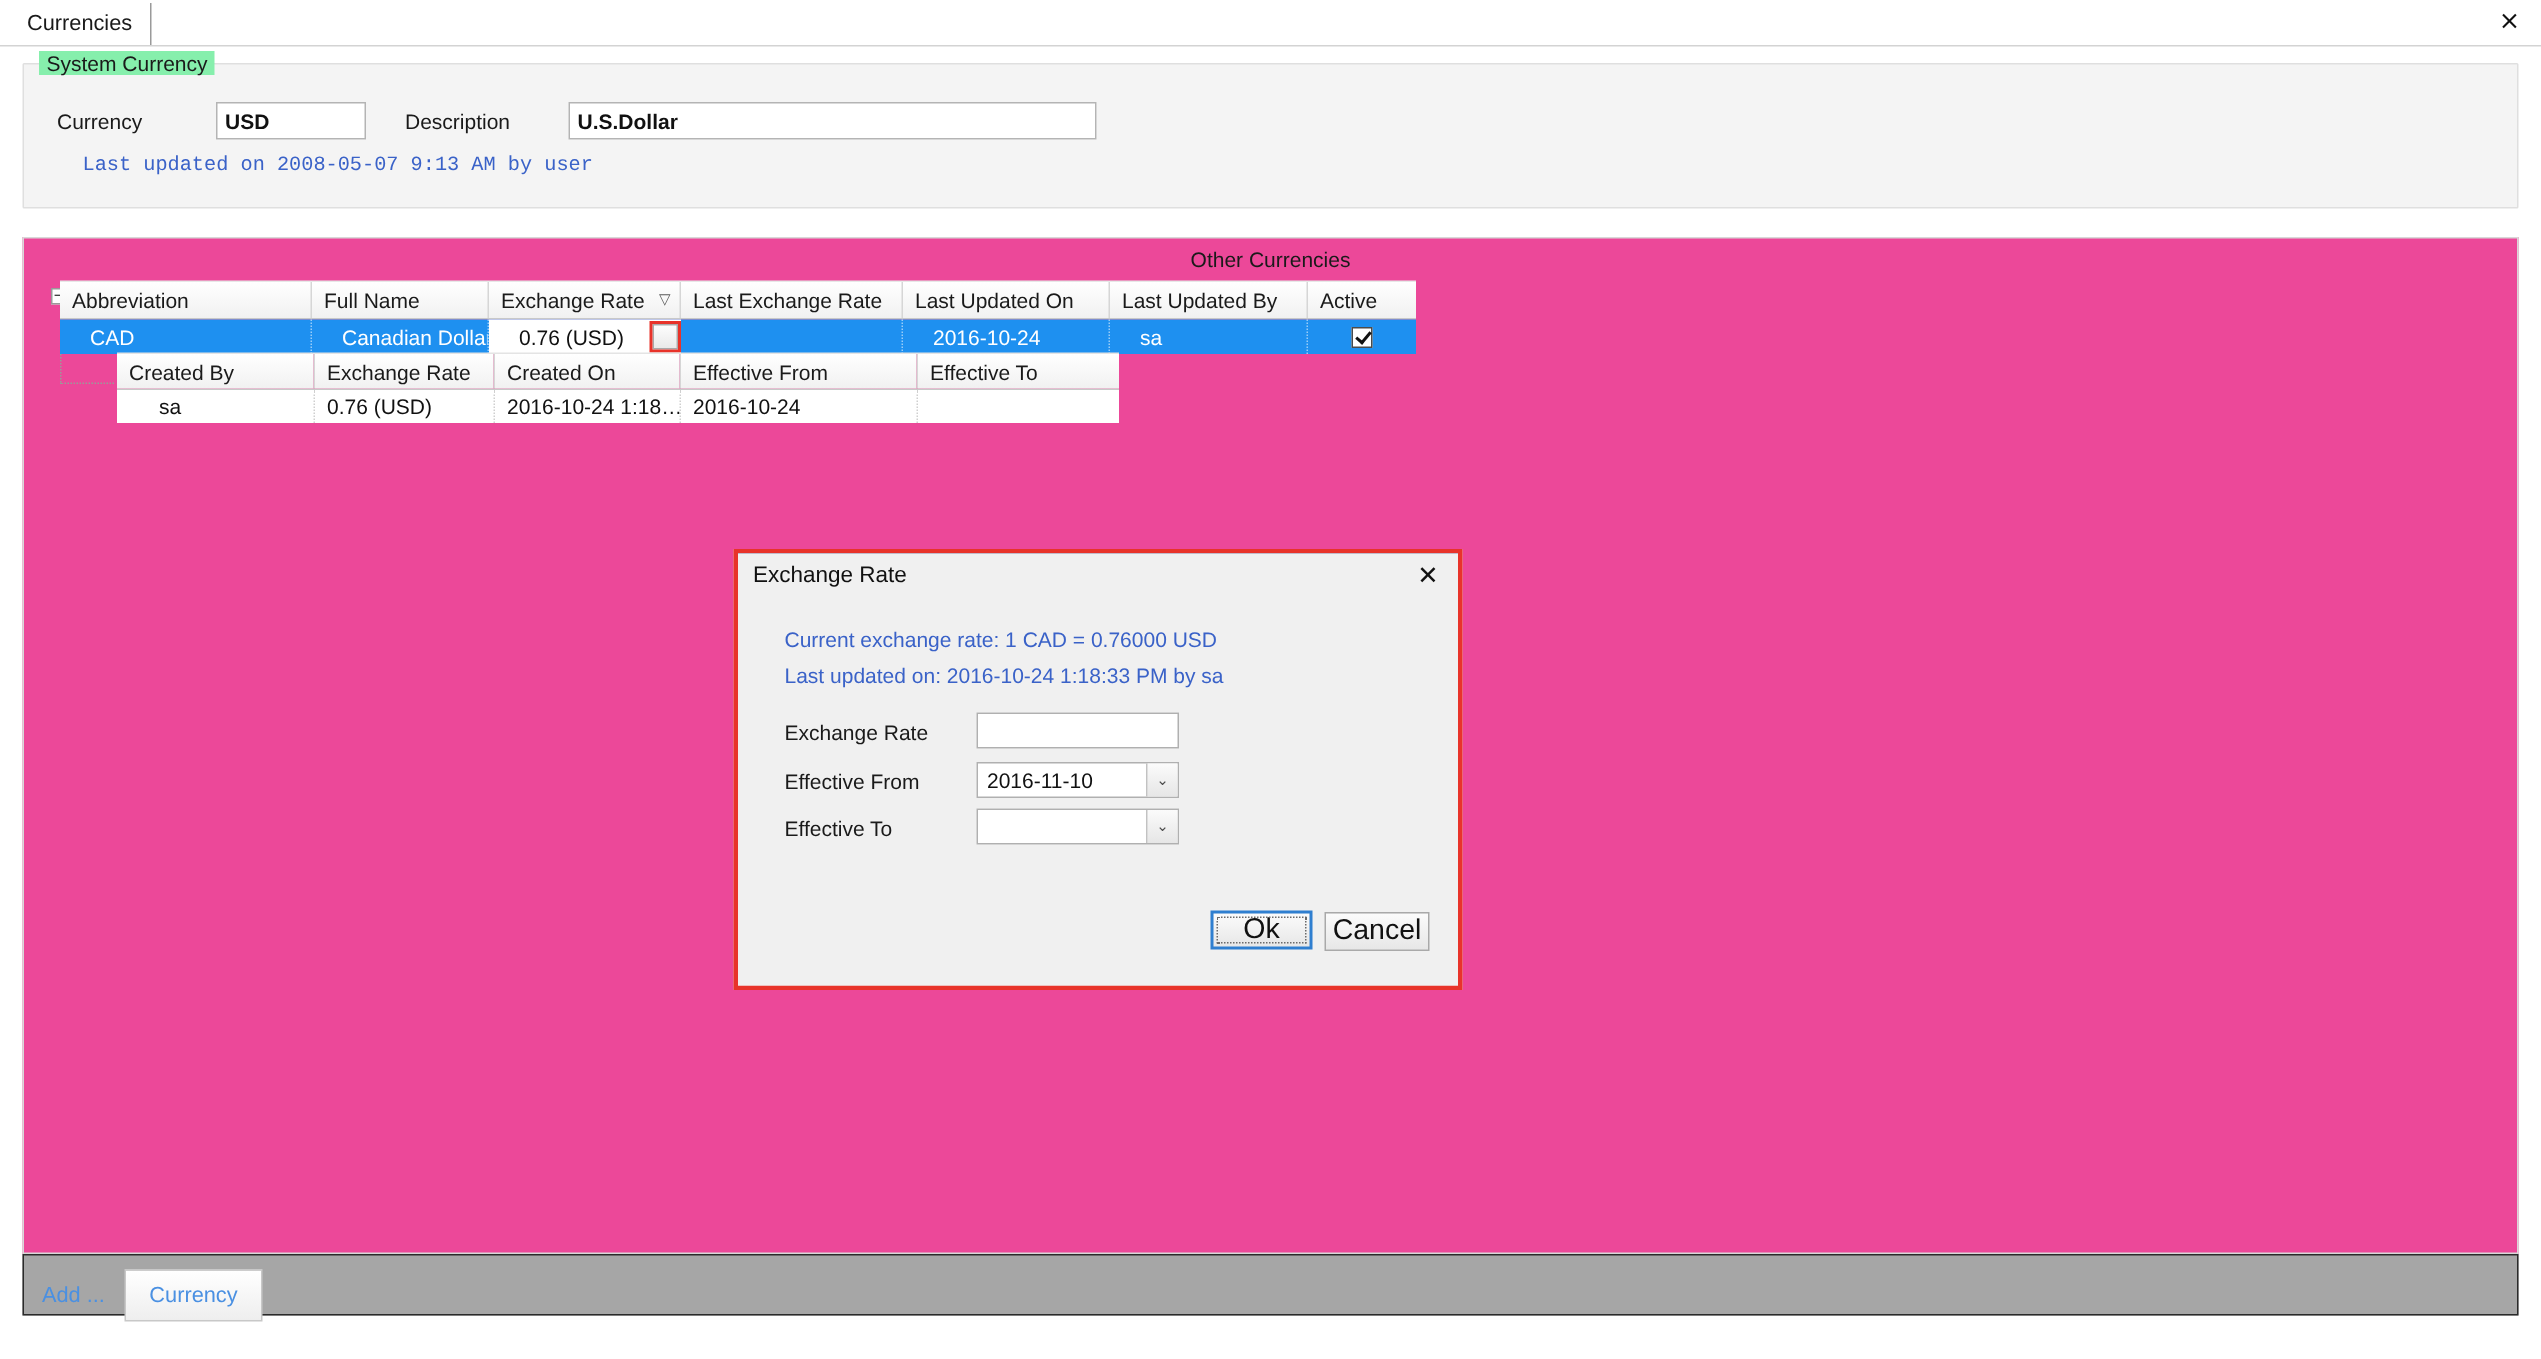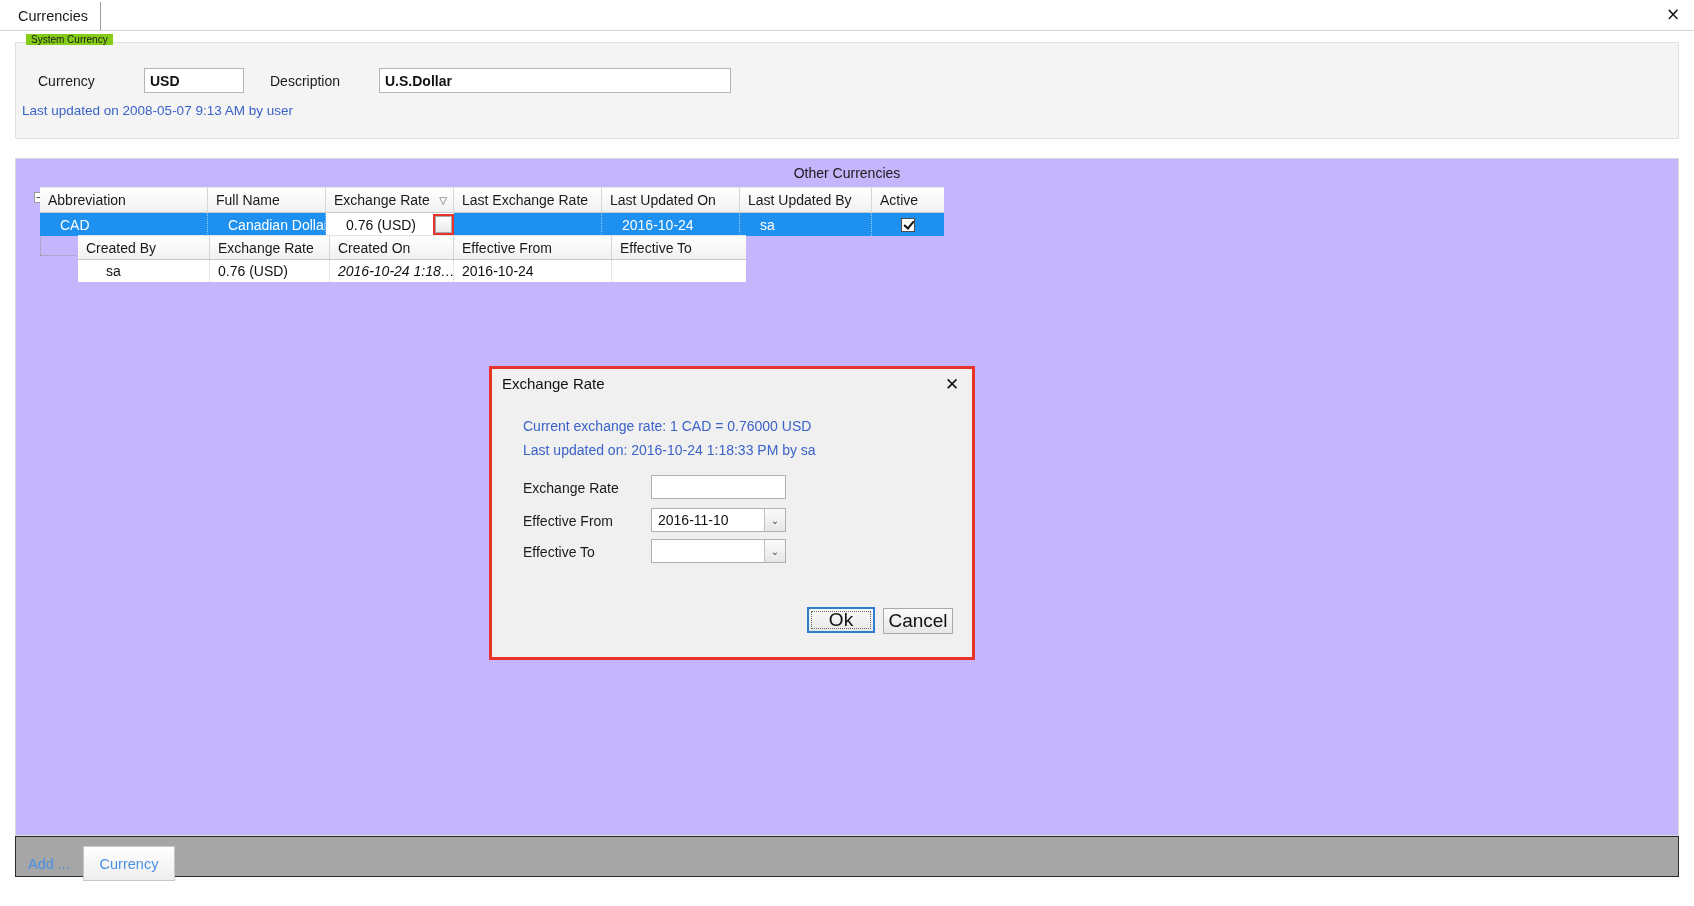--- a/index.html
+++ b/index.html
@@ -58,23 +58,23 @@
     position: absolute;
     left: 15px; top: 42px;
     width: 1664px; height: 97px;
     border: 1px solid #dfdfdf;
     background: #f4f4f4;
     border-radius: 1px;
   }
   .groupbox-title {
     position: absolute;
     left: 10px; top: -9px;
-    background: #84cc16;
+    background: #86efac;
     padding: 0 5px;
-    font-size: 10px;
+    font-size: 14px;
     color: #1a1a1a;
   }
   .lbl {
     position: absolute;
     font-size: 14px;
     color: #1a1a1a;
     white-space: nowrap;
   }
   .txtbox {
     position: absolute;
@@ -93,21 +93,21 @@
     color: #3a62c8;
     white-space: nowrap;
   }
 
   
   .panel {
     position: absolute;
     left: 15px; top: 158px;
     width: 1664px; height: 678px;
     border: 1px solid #d8d8d8;
-    background: #c4b5fd;
+    background: #ec4899;
   }
   .panel-caption {
     position: absolute;
     left: 0; top: 6px;
     width: 100%;
     text-align: center;
     font-size: 14px;
     color: #1a1a1a;
   }
 
@@ -424,21 +424,21 @@
 
   <div class="groupbox">
     <div class="groupbox-title">System Currency</div>
 
     <div class="lbl" style="left:22px; top:30px;">Currency</div>
     <input class="txtbox" style="left: 128px; top: 25px; width: 100px; height: 25px;" value="USD">
 
     <div class="lbl" style="left:254px; top:30px;">Description</div>
     <input class="txtbox" style="left: 363px; top: 25px; width: 352px; height: 25px;" value="U.S.Dollar">
 
-    <div class="hint-blue" style="left:6px; top:60px;">Last updated on 2008-05-07 9:13 AM by user</div>
+    <div class="hint-blue" style="left:39px; top:60px;font-family:Liberation Mono, monospace;">Last updated on 2008-05-07 9:13 AM by user</div>
   </div>
 
   <div class="panel">
     <div class="panel-caption">Other Currencies</div>
 
     <div class="tree-stub"></div>
     <div class="tree-line"></div>
     <div class="tree-line-h"></div>
 
     <div class="expander">−</div>
@@ -500,21 +500,21 @@
         <div class="sh" style="width:158px;">
           <span>Effective From</span>
         </div>
         <div class="sh" style="width:134px; border-right:none;">
           <span>Effective To</span>
         </div>
       </div>
       <div class="sub-row">
         <div class="sc" style="width:132px; padding-left:28px;">sa</div>
         <div class="sc" style="width:120px;">0.76 (USD)</div>
-        <div class="sc" style="width:124px;font-style:italic;">2016-10-24  1:18…</div>
+        <div class="sc" style="width:124px;">2016-10-24  1:18…</div>
         <div class="sc" style="width:158px;">2016-10-24</div>
         <div class="sc" style="width:134px; border-right:none;"></div>
       </div>
     </div>
   </div>
 
   <div class="bottombar">
     <div class="add-text">Add ...</div>
     <div class="currency-btn">
       <span>Currency</span>

